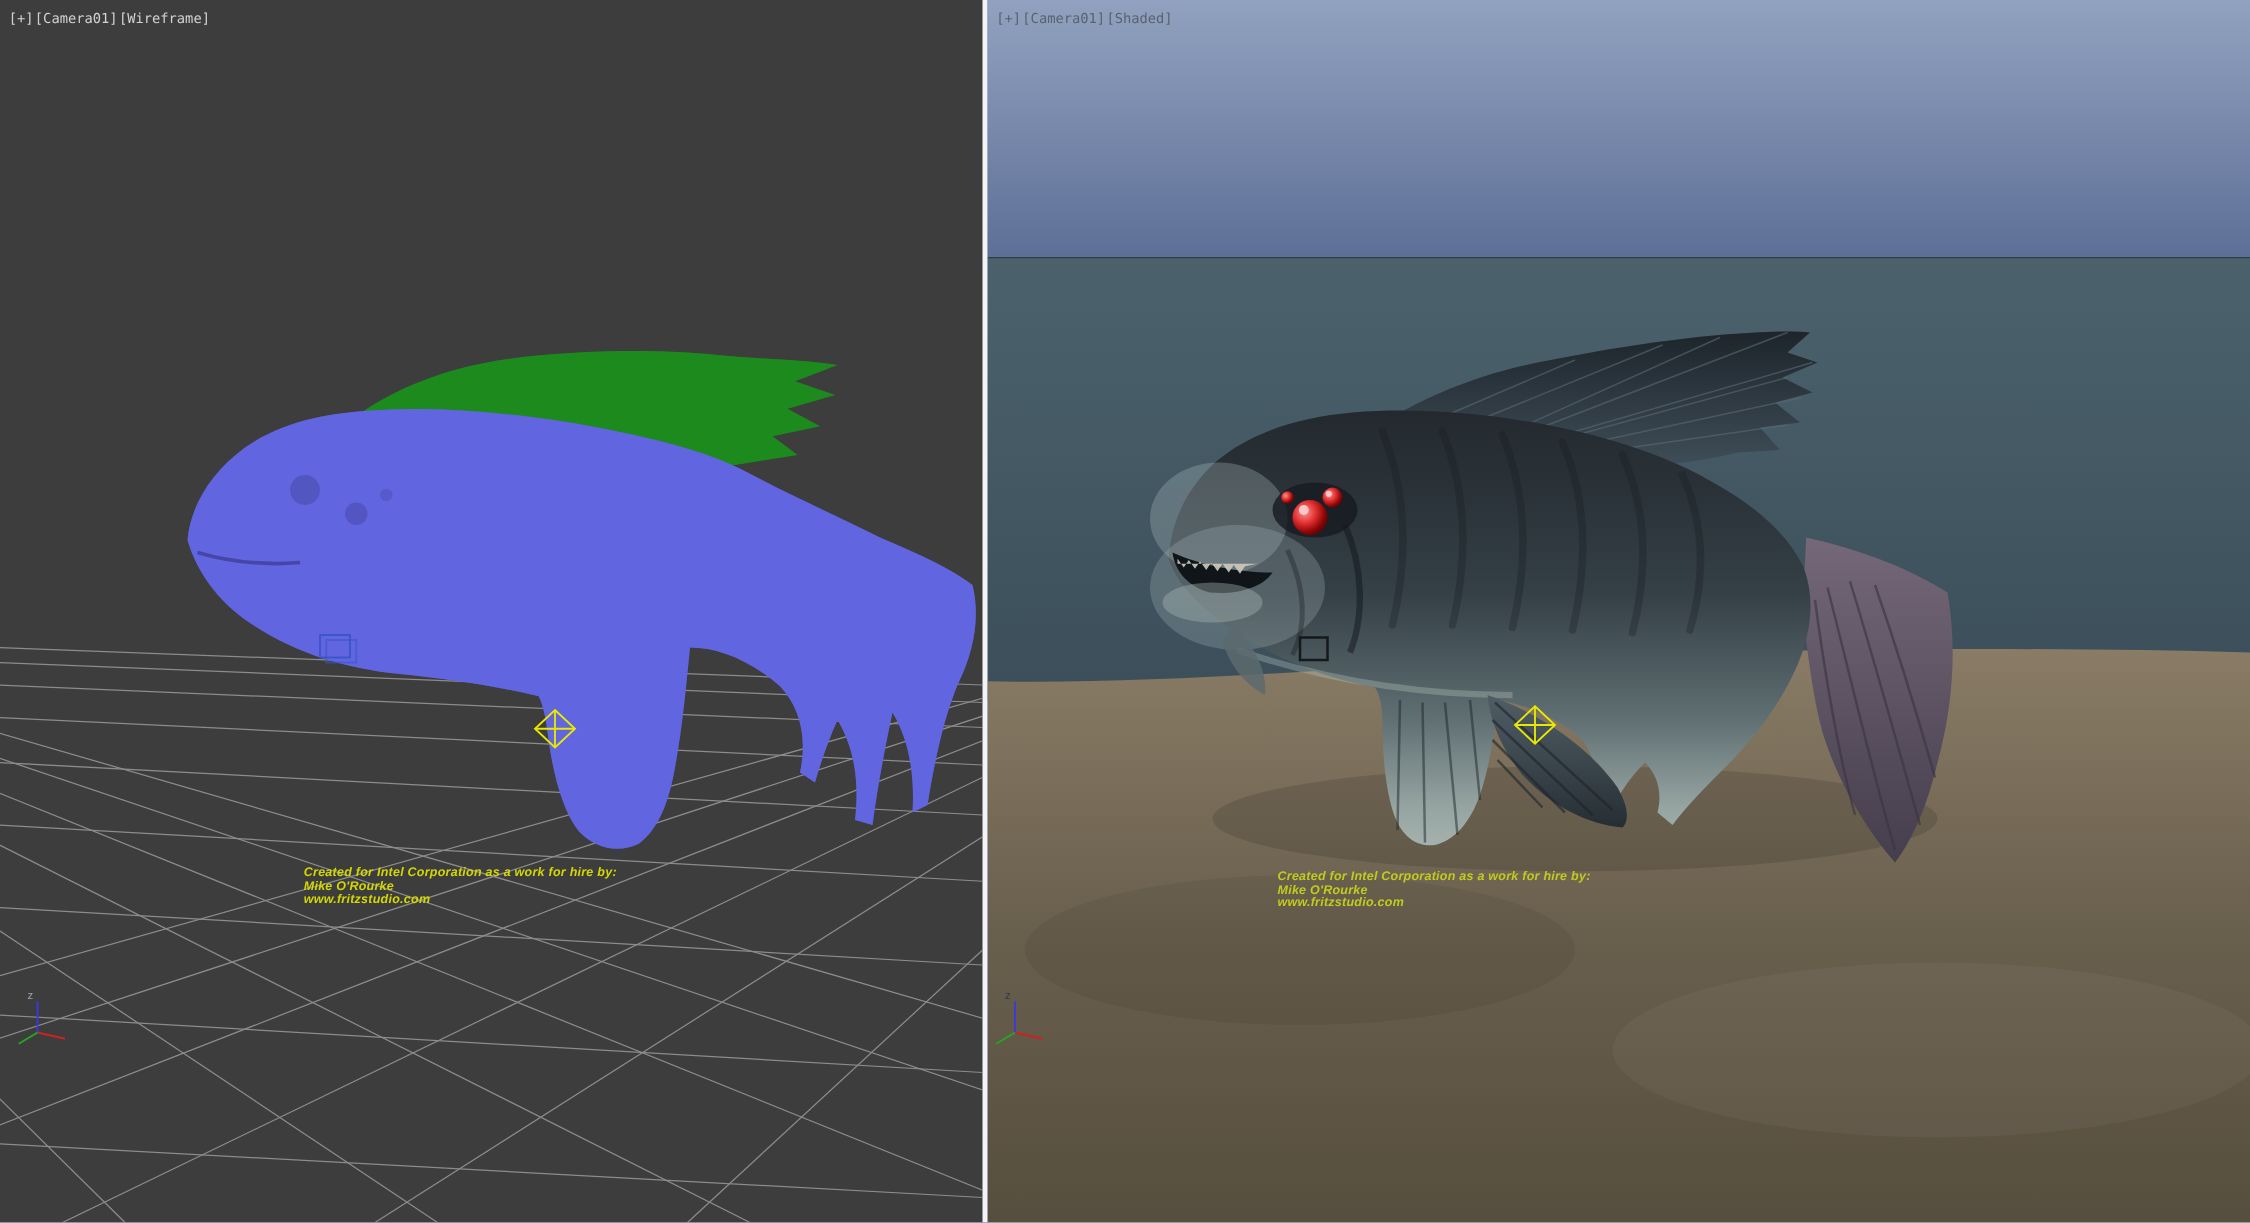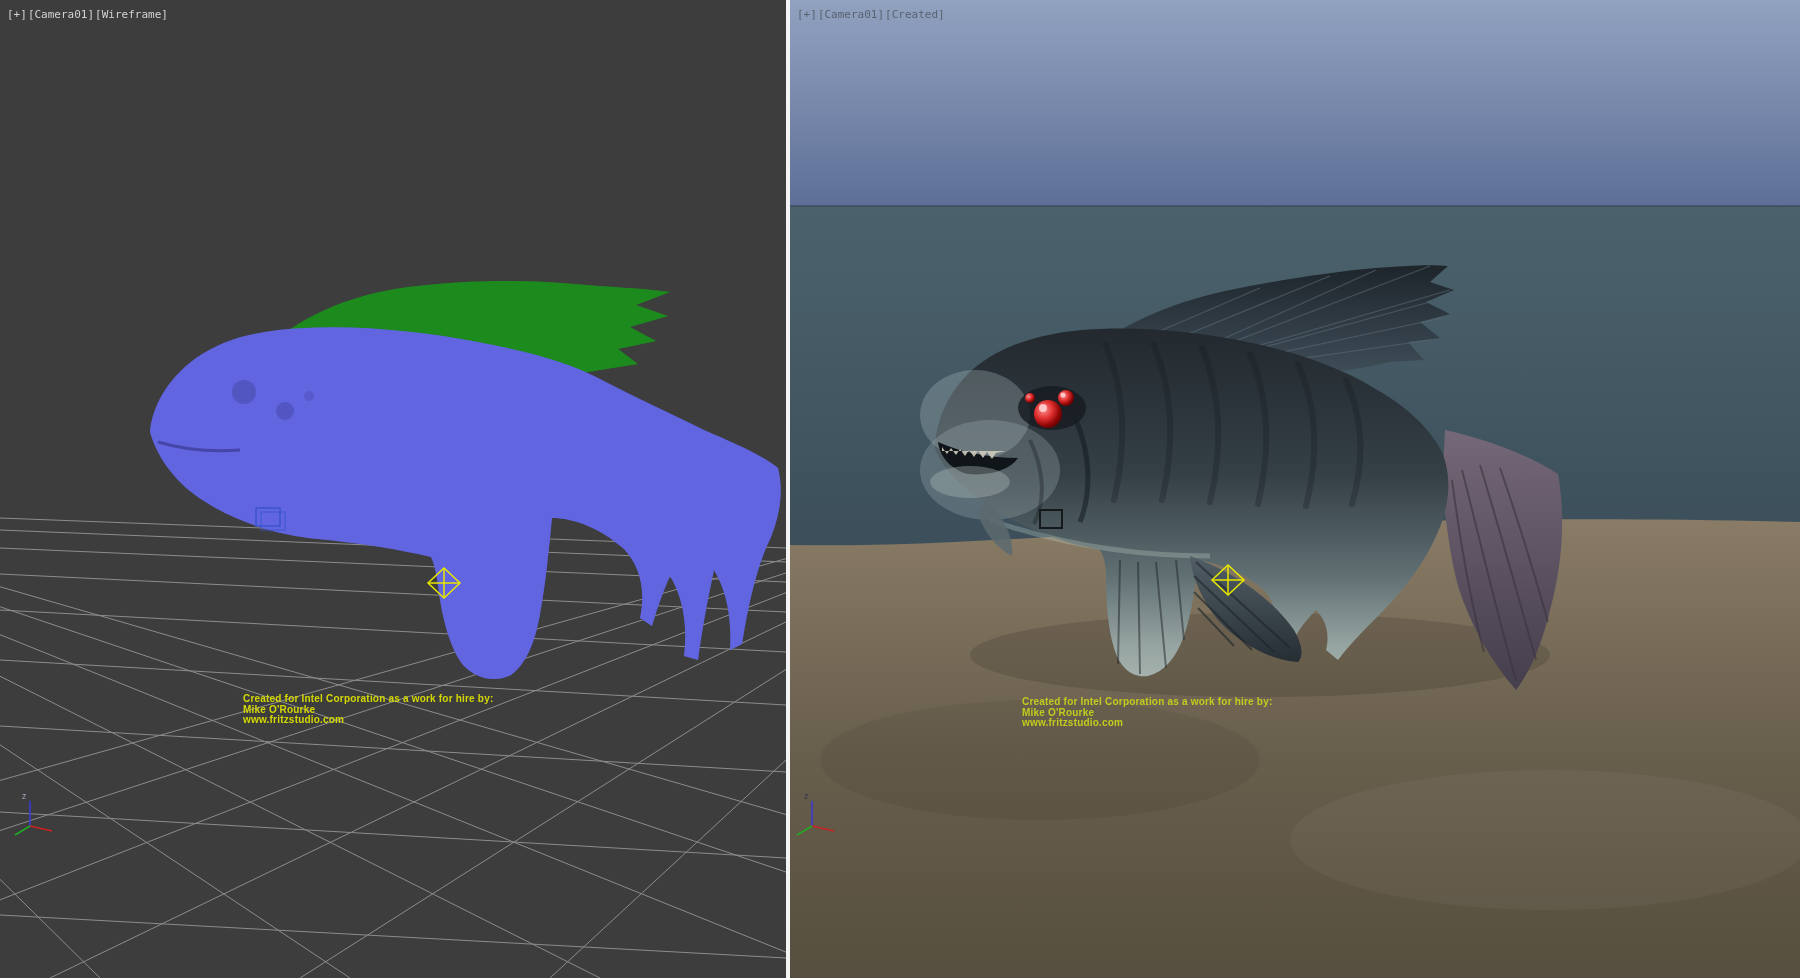--- a/index.html
+++ b/index.html
@@ -18,20 +18,21 @@
     font-size:11px;letter-spacing:0px;white-space:nowrap;
     cursor:default;
   }
   #vp-left .vp-label{color:#d2d2d2;text-align:right;}
   #vp-right .vp-label{color:#59636f;}
   .vp-label span{margin-right:1px;}
   .credit{
     position:absolute;z-index:4;
     font-size:10px;font-weight:700;line-height:10.5px;letter-spacing:.2px;
     white-space:nowrap;
+    font-style:italic;
   }
   #vp-left .credit{left:243px;top:694px;color:#d4d800;}
   #vp-right .credit{left:232px;top:697px;color:#c2cc1e;}
   .credit .indent{}
 </style>
 </head>
 <body>
 
 <div class="viewport" id="vp-left">
   <svg width="786" height="978" viewBox="0 0 786 978">
@@ -271,21 +272,21 @@
 
     <g stroke-width="1.5">
       <line x1="22" y1="826" x2="22" y2="801" stroke="#3a3adf"></line>
       <line x1="22" y1="826" x2="44" y2="831" stroke="#cc2222"></line>
       <line x1="22" y1="826" x2="7" y2="835" stroke="#22aa22"></line>
       <text x="14" y="799" font-size="9" fill="#2e3a4c" stroke="none">z</text>
     </g>
   </svg>
 
   <div class="vp-label">
-    <span>[+]</span><span>[Camera01]</span><span>[Created]</span>
+    <span>[+]</span><span>[Camera01]</span><span>[Shaded]</span>
   </div>
 
   <div class="credit">
     <div>Created for Intel Corporation as a work for hire by:</div>
     <div>Mike O'Rourke</div>
     <div class="indent">www.fritzstudio.com</div>
   </div>
 </div>
 
 </body></html>

